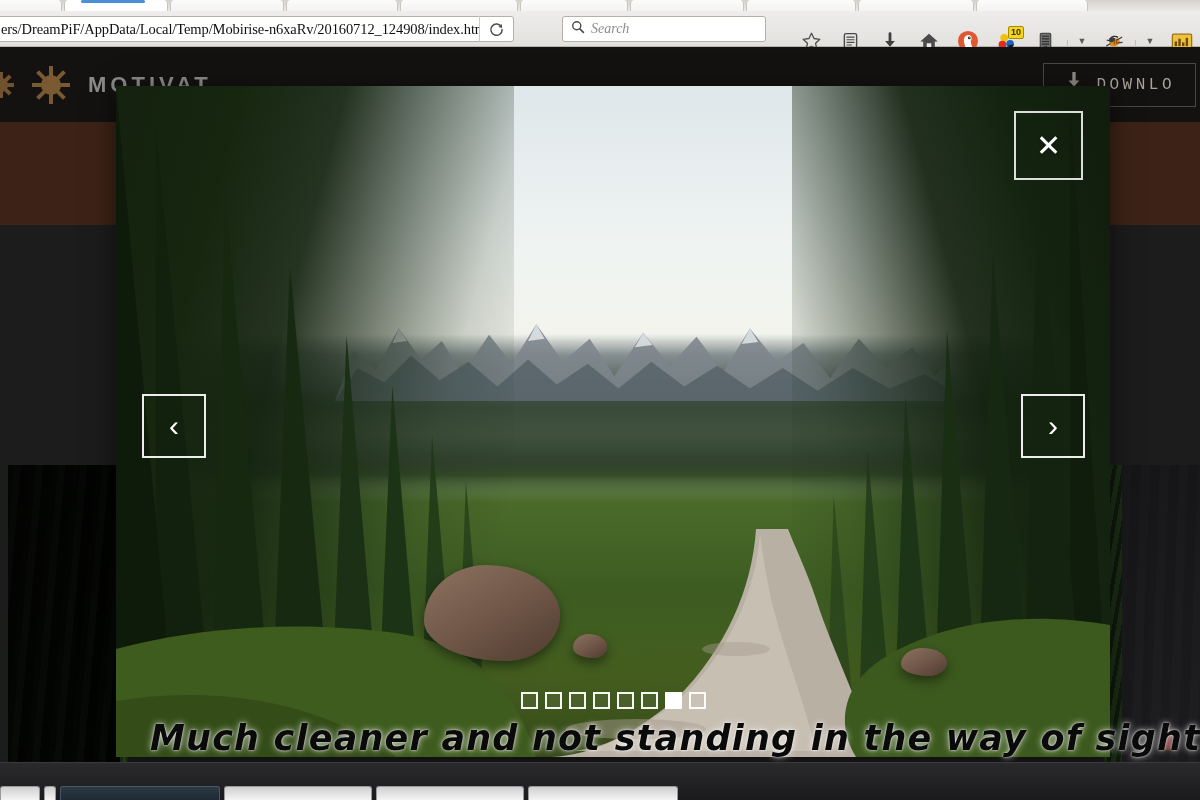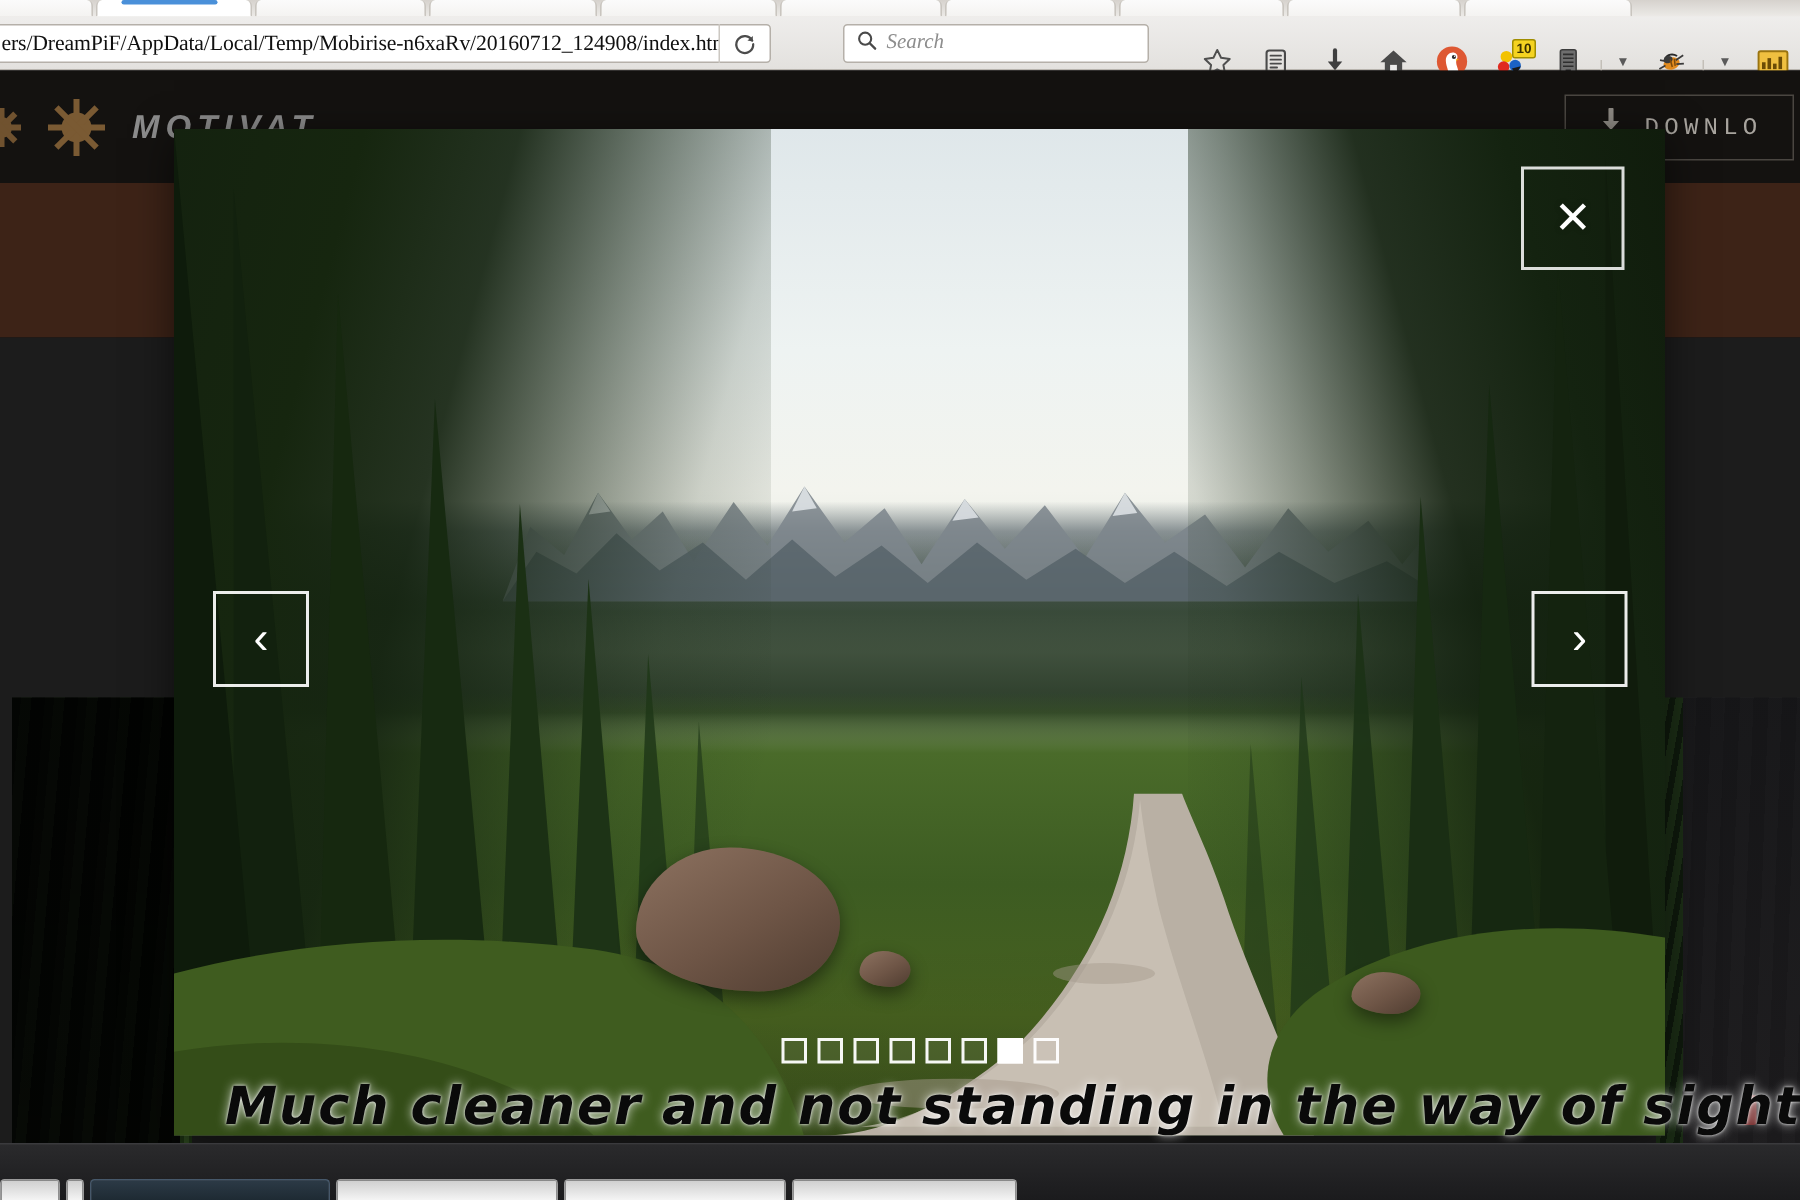--- a/index.html
+++ b/index.html
@@ -109,21 +109,21 @@
     border-radius: 50%; background: #7a5a33;
   }
   .sun-ray {
     position: absolute; left: 17px; top: 0px; width: 4px; height: 38px;
     background: #7a5a33;
   }
   .sun-icon.small { width: 26px; height: 26px; opacity: .9; margin-left: -16px;}
   .sun-icon.small .sun-core { left: 6px; top: 6px; width: 14px; height: 14px;}
   .sun-icon.small .sun-ray { left: 11px; top: 0; width: 4px; height: 26px;}
   #brand-name {
-    font-size: 22px; letter-spacing: 4px; color: #8c8c8c; font-weight: bold; font-style: italic;
+    font-size: 22px; letter-spacing: 4px; color: #8c8c8c; font-weight: bold;
   }
   #download-btn {
     position: absolute; right: 4px; top: 16px;
     height: 44px; padding: 0 20px;
     border: 1px solid #4a4641; color: #a8a49e;
     display: flex; align-items: center; gap: 12px;
     font-size: 16px; letter-spacing: 3.5px; font-family: Liberation Mono, monospace;
   }
   #dl-arrow { display: block; }
   #band {

